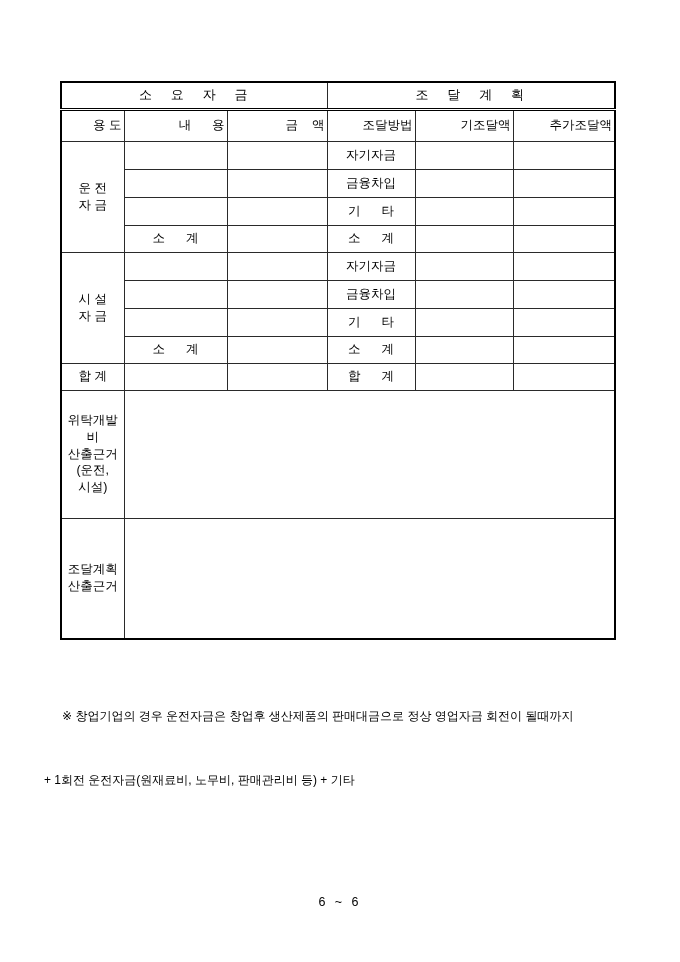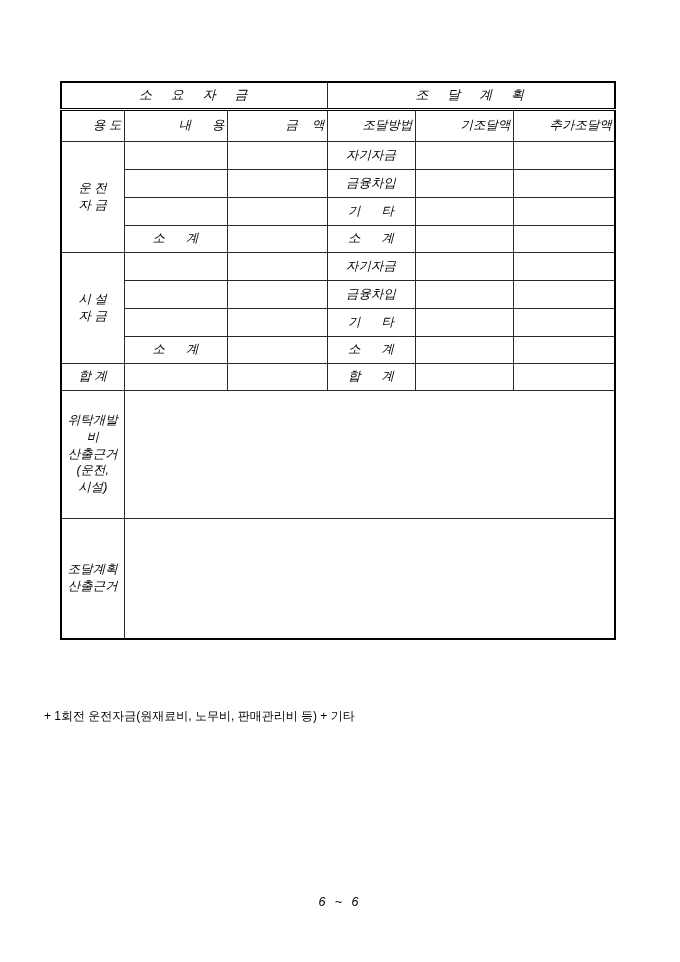--- a/index.html
+++ b/index.html
@@ -19,21 +19,20 @@
   }
   table.funding-table td{
     border:1px solid #2a2a2a;
     font-size:12.5px;
     text-align:center;
     vertical-align:middle;
     padding:1px 2px;
     white-space:pre-wrap;
     line-height:1.35;
     overflow:hidden;
-    font-style:italic;
   }
   table.funding-table{border:2px solid #000;}
   tr.group-header td{
     border-bottom:3px double #000;
     font-size:13px;
     letter-spacing:2px;
   }
   tr.col-header td{font-size:12.5px;text-align:right;}
   td.dbl-b{border-bottom:3px double #000;}
   td.dbl-t{border-top:3px double #000;}
@@ -41,24 +40,24 @@
   td.basis-label{font-size:12.5px;line-height:1.38;}
   td.basis-area{border-left:1px solid #2a2a2a;}
   .notes{
     position:absolute;left:44px;top:671px;width:596px;
     font-size:12px;line-height:18px;
     white-space:pre-wrap;
   }
   .note{padding-left:18px;}
   .note--cont{padding-left:31px;}
   .note--circle{padding-left:53px;}
-  .note--plus{padding-left:0;}
+  .note--plus{padding-left:0;margin-top:10px;}
   .page-footer{
     position:absolute;left:0;top:895px;width:680px;
-    text-align:center;font-size:12.5px;letter-spacing:3px;font-style:italic;
+    text-align:center;font-size:12.5px;letter-spacing:3px;
   }
 </style>
 </head>
 <body>
 
 <div class="page">
 
   <table class="funding-table">
     <colgroup>
       <col style="width:63px">
@@ -165,20 +164,21 @@
 
     <tr style="height:121px">
       <td class="basis-label">조달계획
 산출근거</td>
       <td colspan="5" class="basis-area"></td>
     </tr>
   </tbody>
     </table>
 
   <div class="notes">
+    <div class="note">※ 창업기업의 경우 운전자금은 창업후 생산제품의 판매대금으로 정상 영업자금 회전이 될때까지</div>
     <div class="note--plus">+ 1회전 운전자금(원재료비, 노무비, 판매관리비 등) + 기타</div>
     
     
     
   </div>
 
   <div class="page-footer">6 ~ 6</div>
 
 </div>
 

